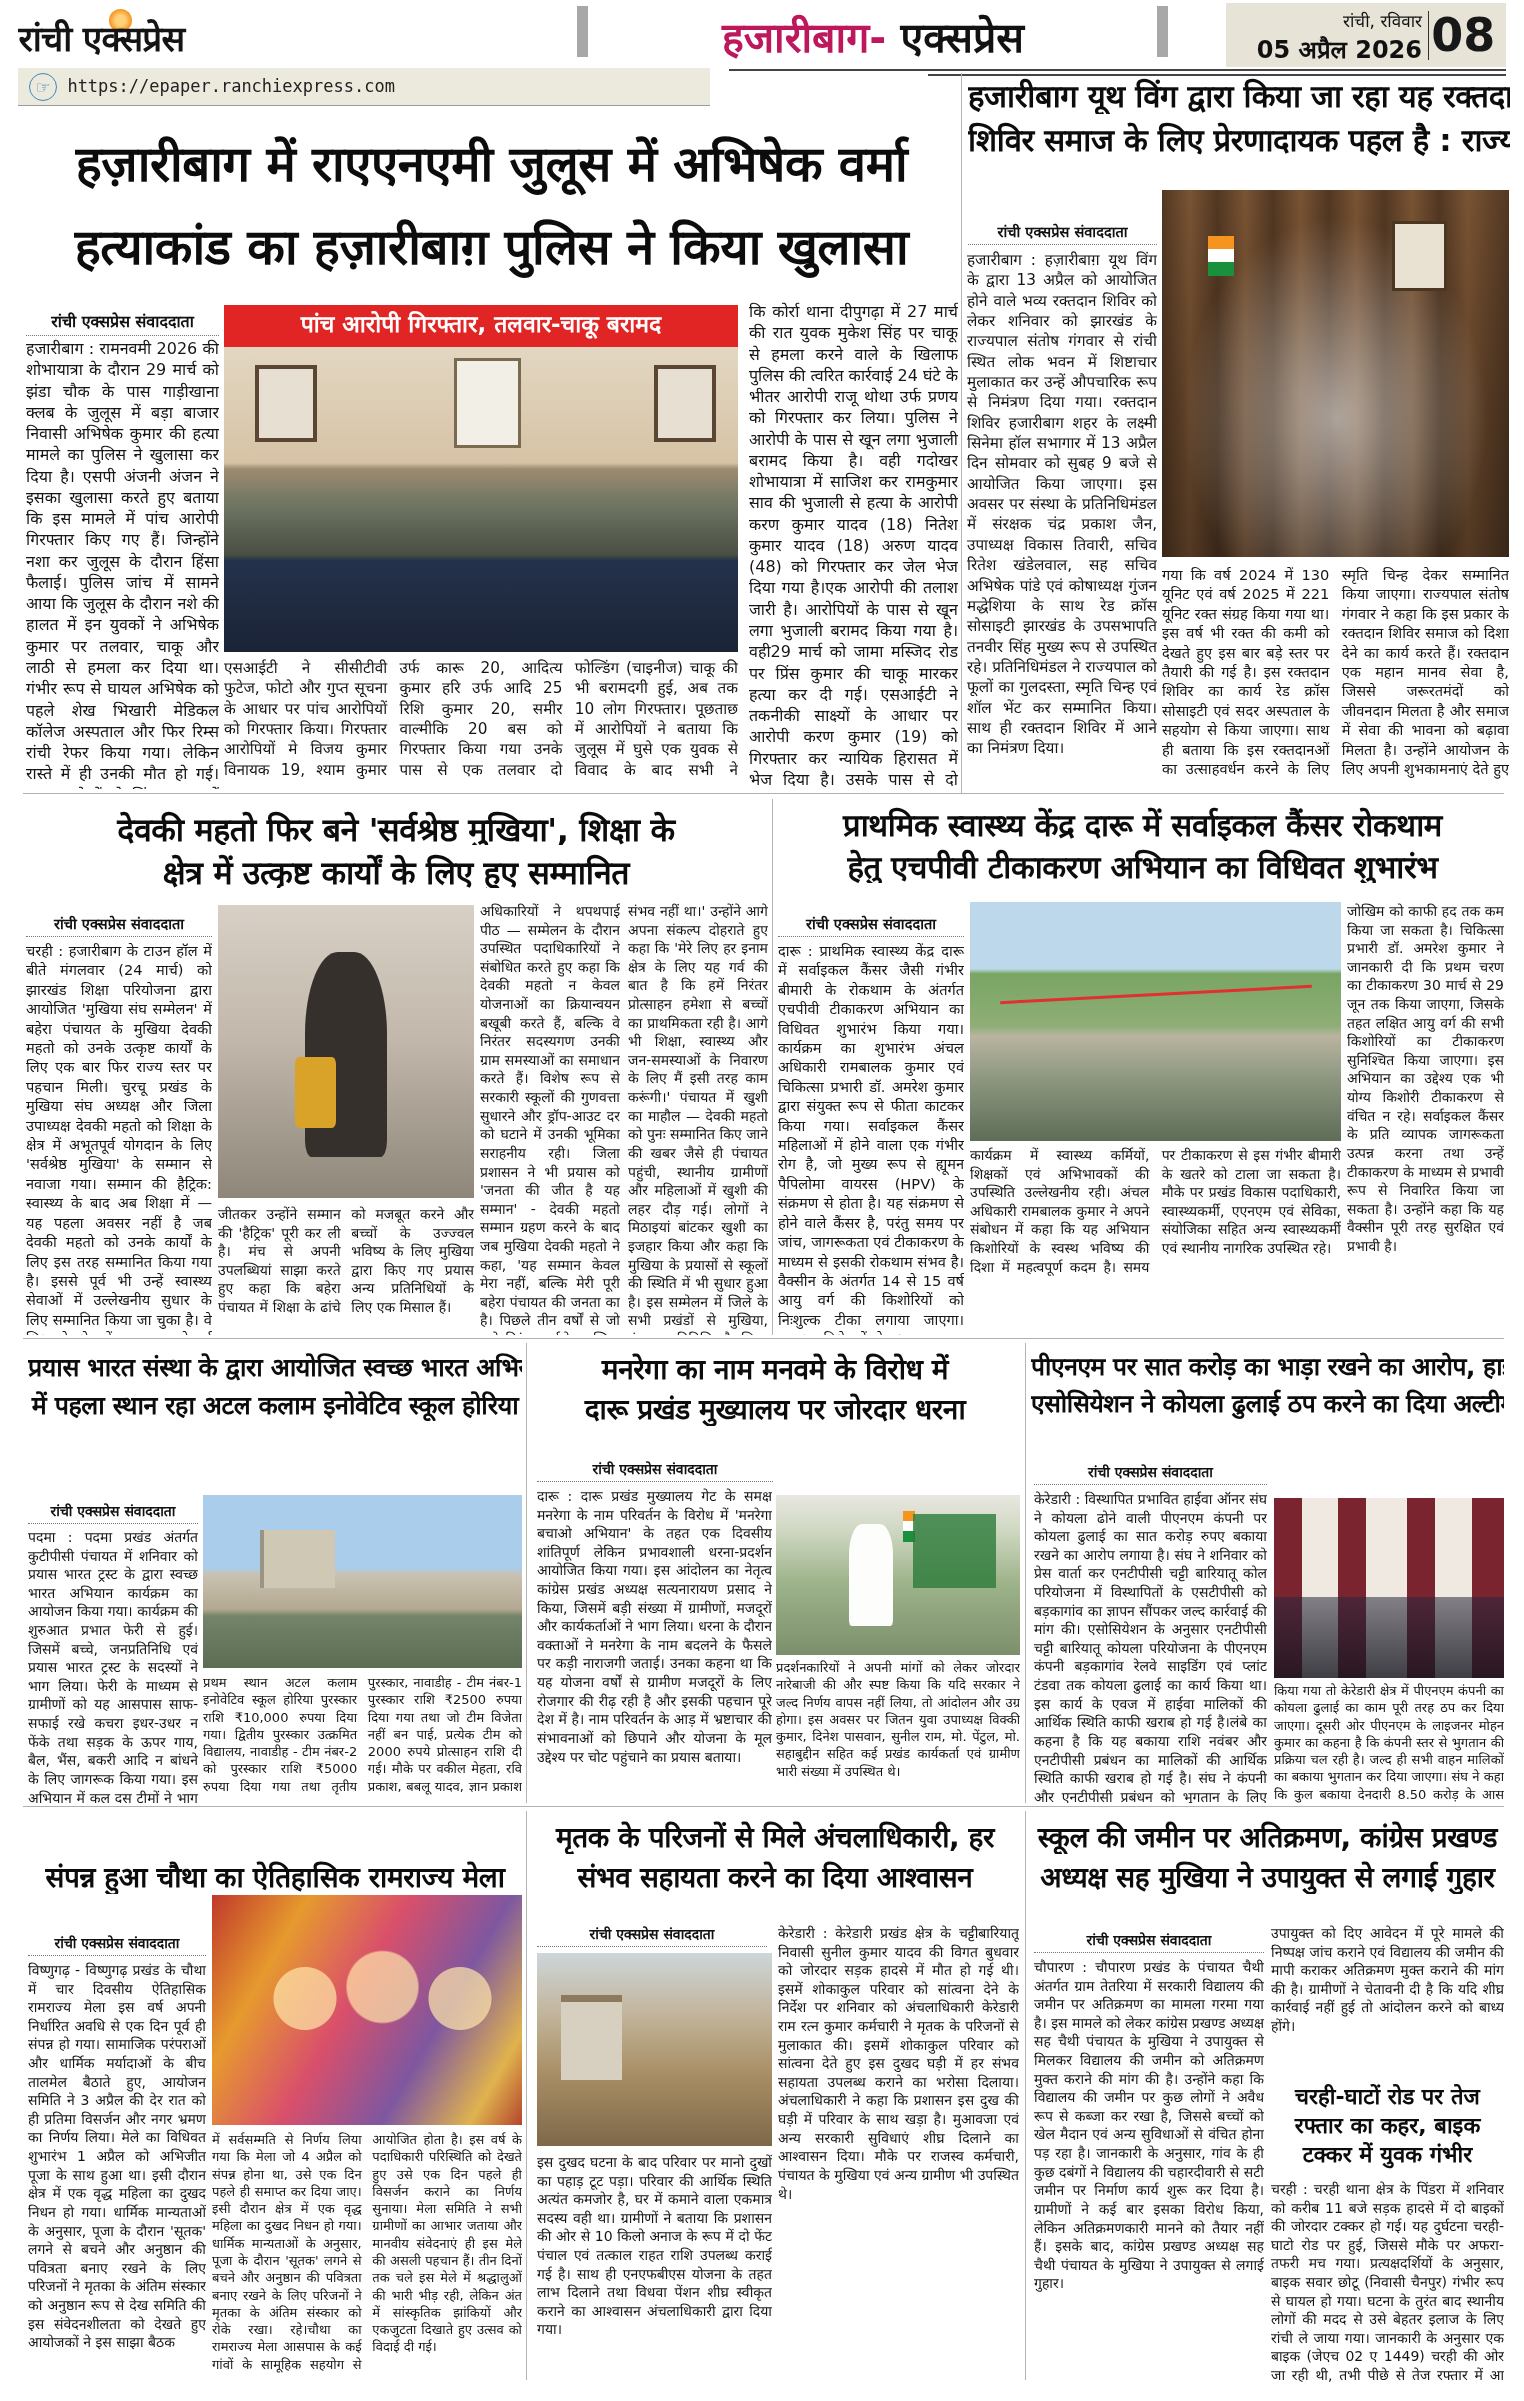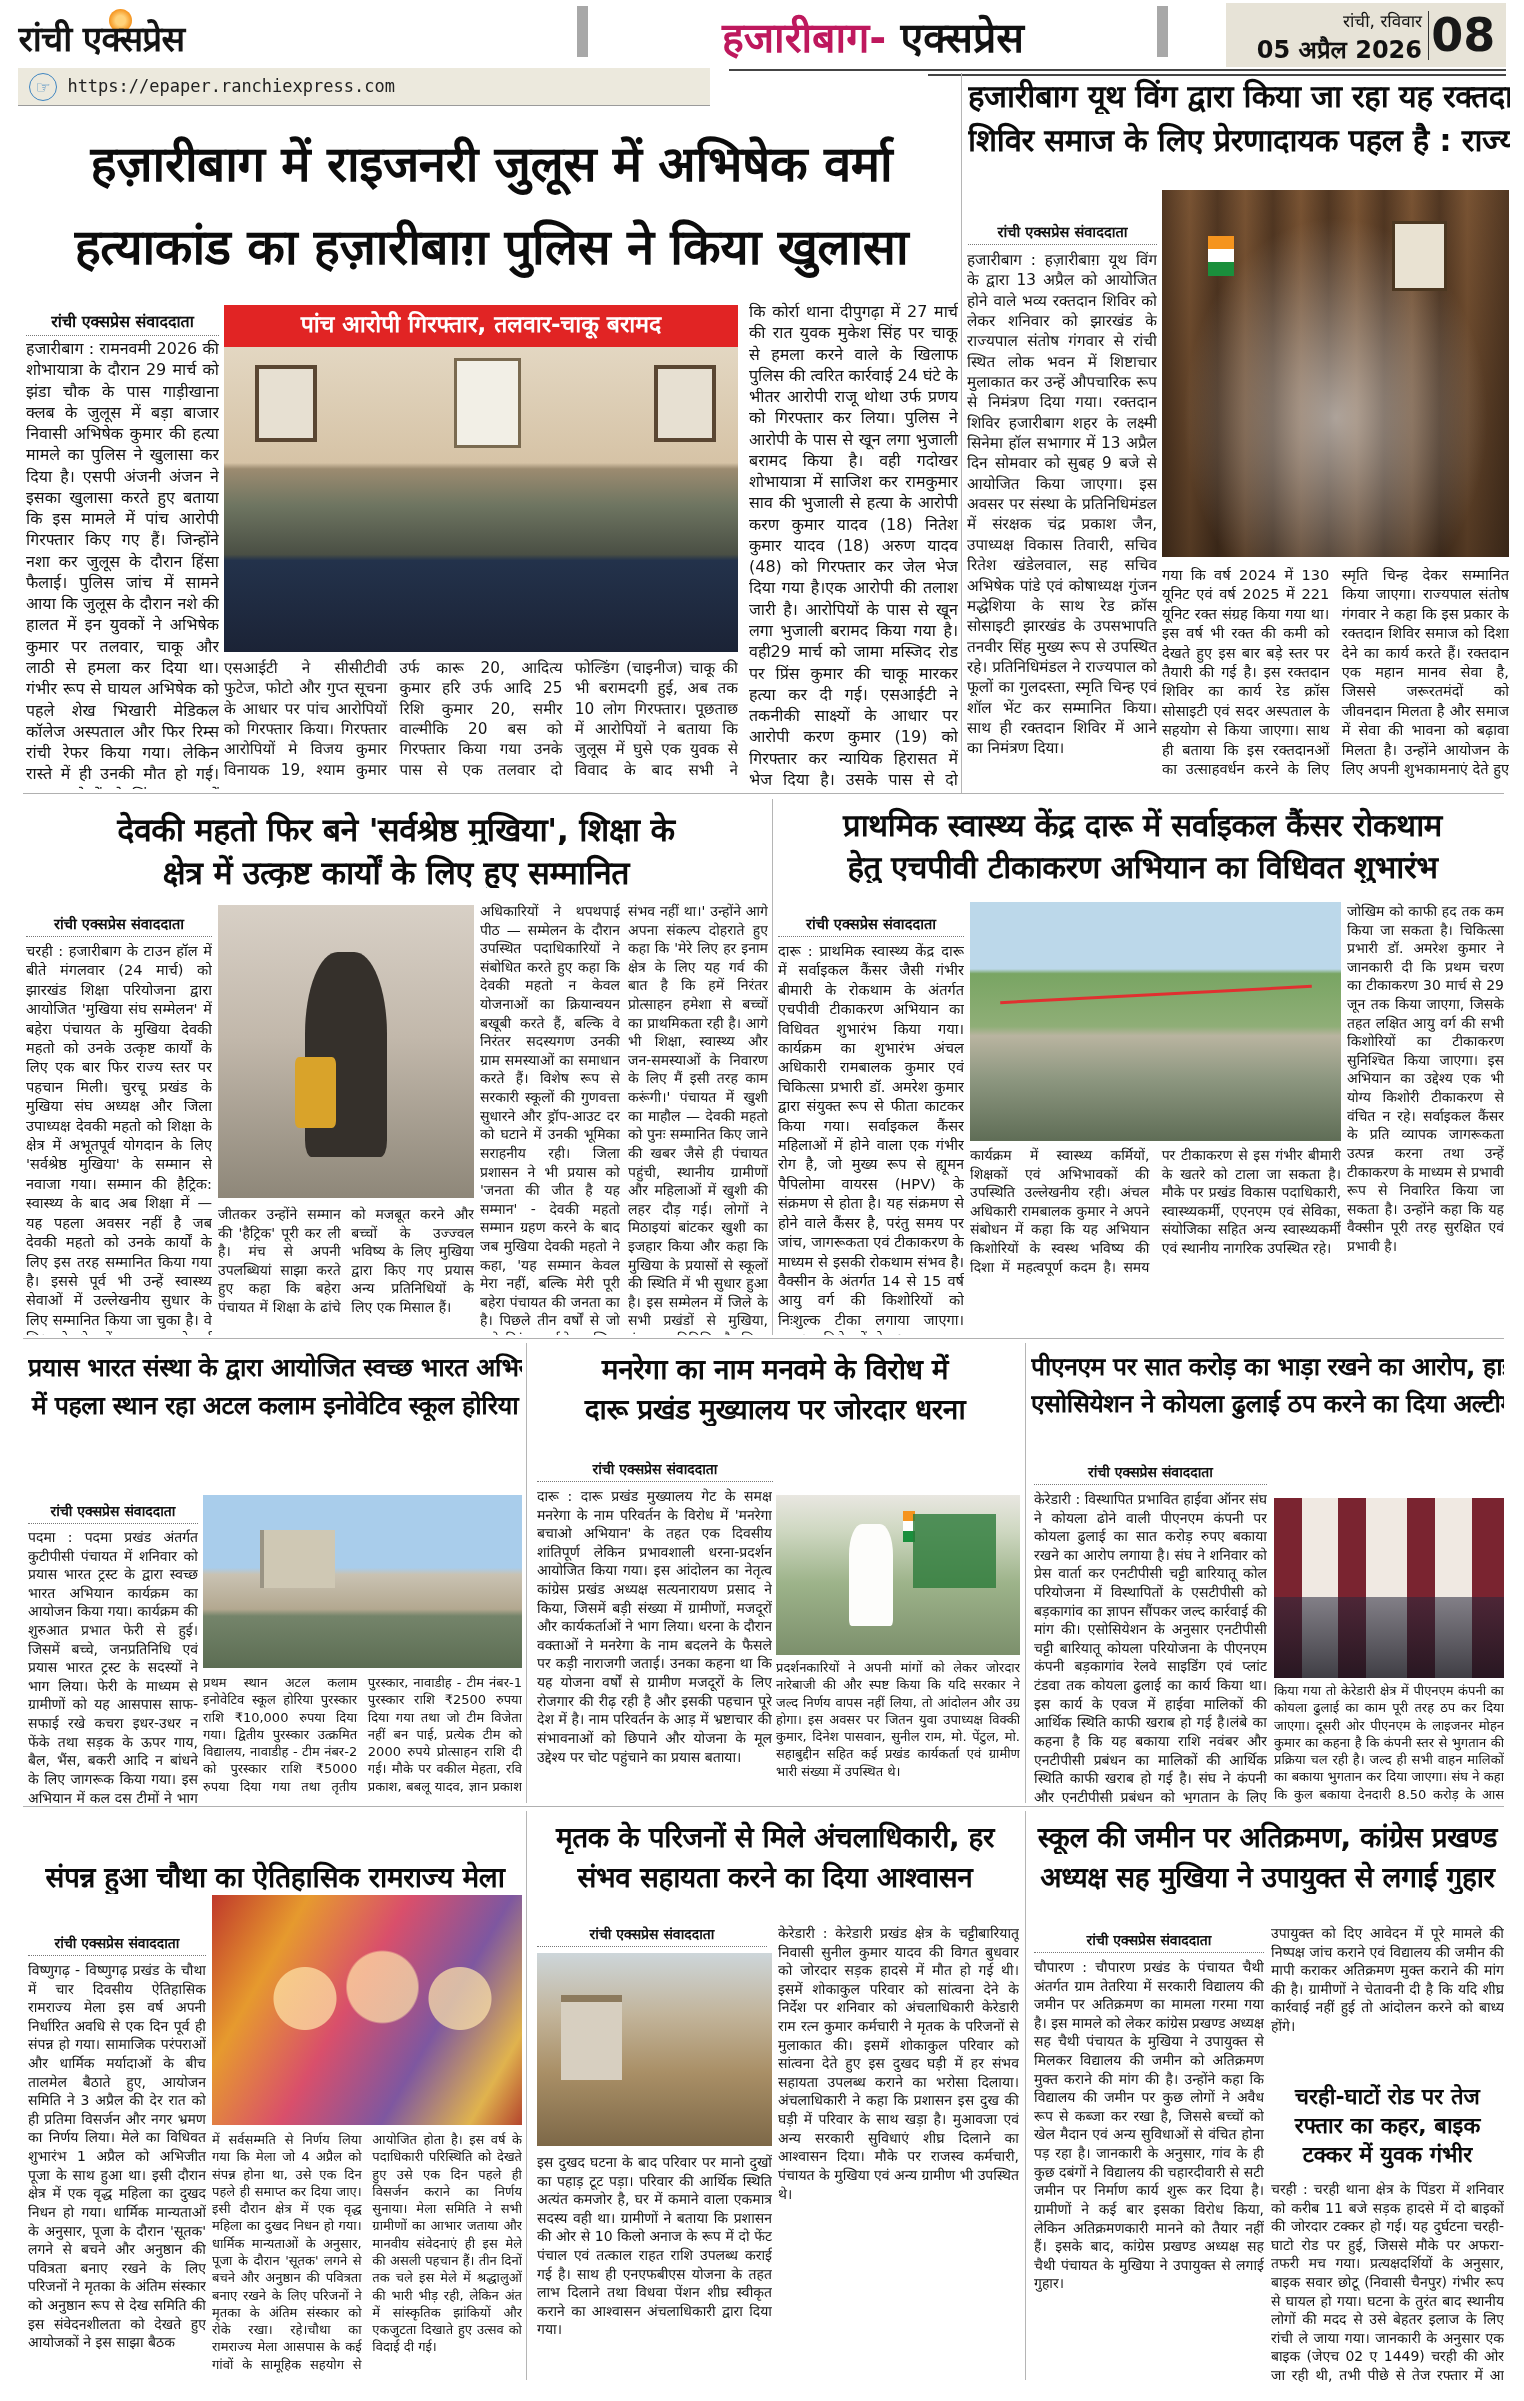--- a/index.html
+++ b/index.html
@@ -53,21 +53,21 @@
 
   <div class="abs" style="left:1226px;top:3.1px;width:280px;height:64px;background:#e7e3d7;">
     <div class="abs" style="right:84px;top:6.1px;font-size:17px;color:#111;text-align:right;">रांची, रविवार</div>
     <div class="abs" style="right:84px;top:29px;font-size:24px;font-weight:700;color:#111;text-align:right;white-space:nowrap;">05 अप्रैल 2026</div>
     <div class="abs" style="right:77px;top:7.7px;width:1.5px;height:49px;background:#333;"></div>
     <div class="abs" style="right:10.7px;top:4.6px;font-size:46px;font-weight:800;color:#181818;">08</div>
   </div>
   <div class="abs" style="left:729px;top:69px;width:777px;height:1.5px;background:#444;"></div>
   <div class="abs" style="left:928px;top:74px;width:578px;height:1.5px;background:#444;"></div>
 
-  <div class="abs headline" style="left:31px;top:129px;width:921px;height:74px;font-size:49px;">हज़ारीबाग में राइजनरी जुलूस में अभिषेक वर्मा</div>
+  <div class="abs headline" style="left:31px;top:129px;width:921px;height:74px;font-size:49px;">हज़ारीबाग में राएएनएमी जुलूस में अभिषेक वर्मा</div>
   <div class="abs headline" style="left:31px;top:212px;width:921px;height:74px;font-size:49px;">हत्याकांड का हज़ारीबाग़ पुलिस ने किया खुलासा</div>
 
   <div class="abs byline" style="left:26px;top:310px;width:193px;">रांची एक्सप्रेस संवाददाता</div>
   <div class="abs body-text" style="left:26px;top:338px;width:193px;height:451px;font-size:16px;">हजारीबाग : रामनवमी 2026 की शोभायात्रा के दौरान 29 मार्च को झंडा चौक के पास गाड़ीखाना क्लब के जुलूस में बड़ा बाजार निवासी अभिषेक कुमार की हत्या मामले का पुलिस ने खुलासा कर दिया है। एसपी अंजनी अंजन ने इसका खुलासा करते हुए बताया कि इस मामले में पांच आरोपी गिरफ्तार किए गए हैं। जिन्होंने नशा कर जुलूस के दौरान हिंसा फैलाई। पुलिस जांच में सामने आया कि जुलूस के दौरान नशे की हालत में इन युवकों ने अभिषेक कुमार पर तलवार, चाकू और लाठी से हमला कर दिया था। गंभीर रूप से घायल अभिषेक को पहले शेख भिखारी मेडिकल कॉलेज अस्पताल और फिर रिम्स रांची रेफर किया गया। लेकिन रास्ते में ही उनकी मौत हो गई। इस मामले में लोहसिंगना थाना में कांड संख्या 28/26 के तहत प्राथमिकी दर्ज की गई थी। सदर एसडीपीओ पुलिस अमित आनंद के नेतृत्व में गठित</div>
 
   <div class="abs kicker" style="left:224px;top:305px;width:514px;height:50px;">पांच आरोपी गिरफ्तार, तलवार-चाकू बरामद</div>
   <div class="abs photo ph-press" style="left:224px;top:347px;width:514px;height:305px;">
     <div class="abs" style="left:31px;top:18.4px;width:54px;height:69px;background:#e7e0d2;border:4.6px solid #5a4632;"></div>
     <div class="abs" style="left:230px;top:10.7px;width:61px;height:84px;background:#f2efe6;border:3.8px solid #7a6a50;"></div>
     <div class="abs" style="left:430px;top:18.4px;width:54px;height:69px;background:#e7e0d2;border:4.6px solid #5a4632;"></div>

